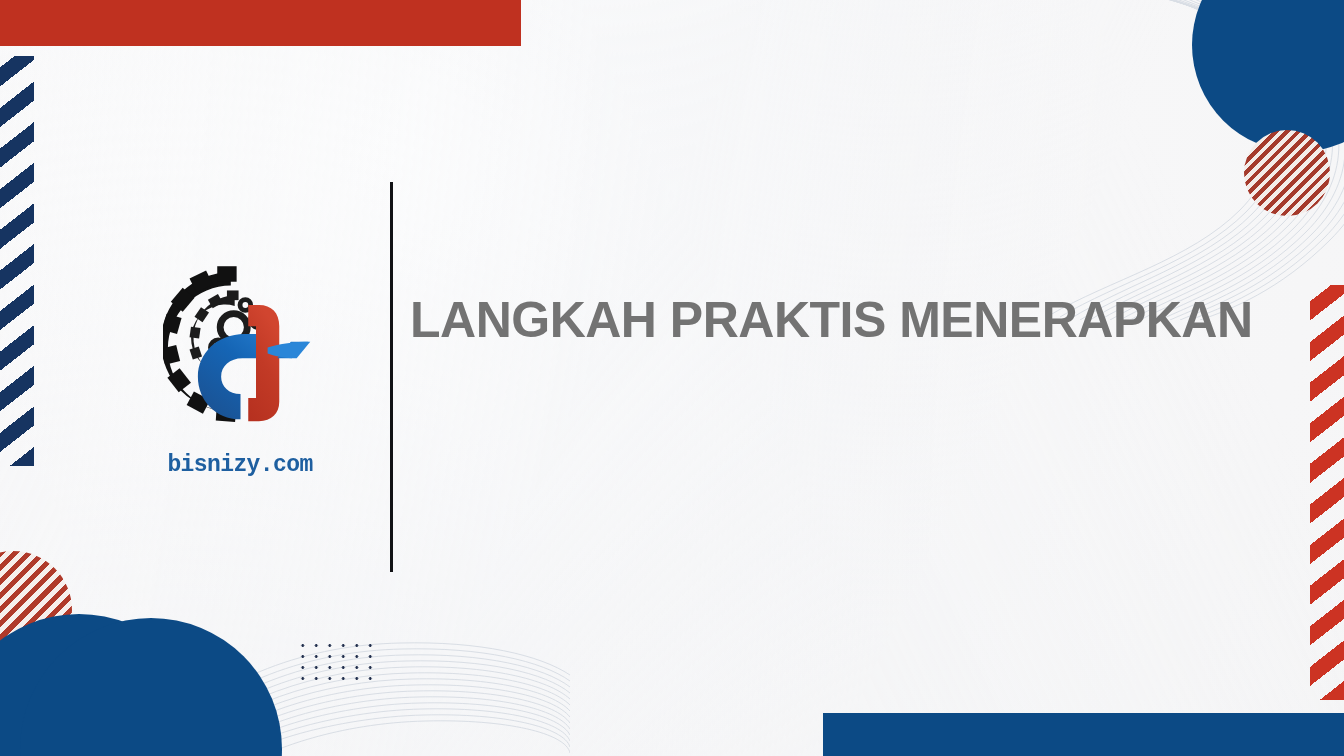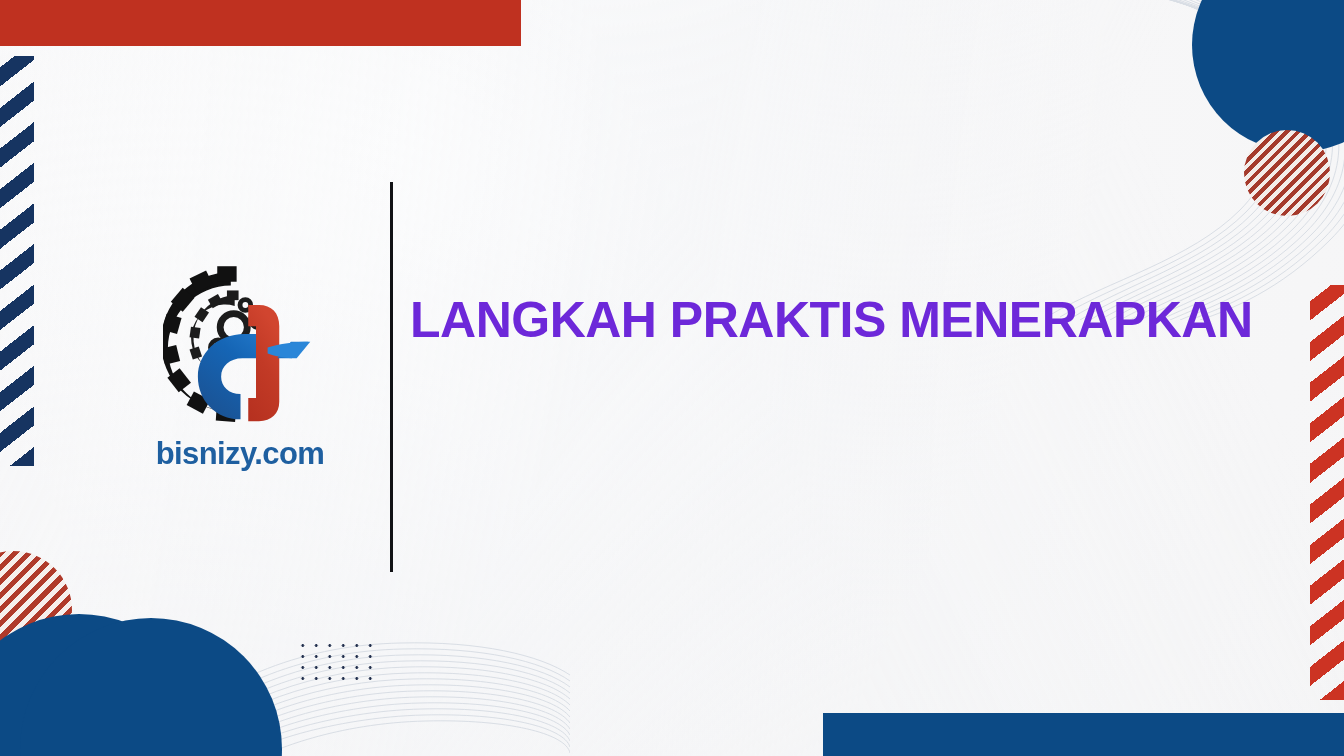--- a/index.html
+++ b/index.html
@@ -171,24 +171,24 @@
     width: 200px;
     text-align: center;
   }
   .logo-mark {
     width: 155px;
     height: 170px;
     margin: 0 auto;
     display: block;
   }
   .logo-wordmark {
-    margin-top: 0;
-    font-family: Liberation Sans, sans-serif;
+    margin-top: 16px;
+    font-family: Liberation Mono, monospace;
     font-weight: bold;
-    font-size: 31px;
+    font-size: 23px;
     letter-spacing: -0.6px;
     color: #1e5fa0;
   }
 
   
   .divider {
     position: absolute;
     left: 390px;
     top: 182px;
     width: 3px;
@@ -203,21 +203,21 @@
     top: 292px;
     width: 800px;
     text-align: center;
   }
   .title-line {
     font-family: "Liberation Sans Narrow", "Liberation Sans", sans-serif;
     font-weight: bold;
     font-size: 50px;
     line-height: 57px;
     letter-spacing: -0.5px;
-    color: #6d28d9;
+    color: #737373;
     white-space: nowrap;
   }
 </style>
 </head>
 <body>
 
 <div id="banner">
 
   <div class="bg-texture"></div>
   <div class="bg-noise"></div>

